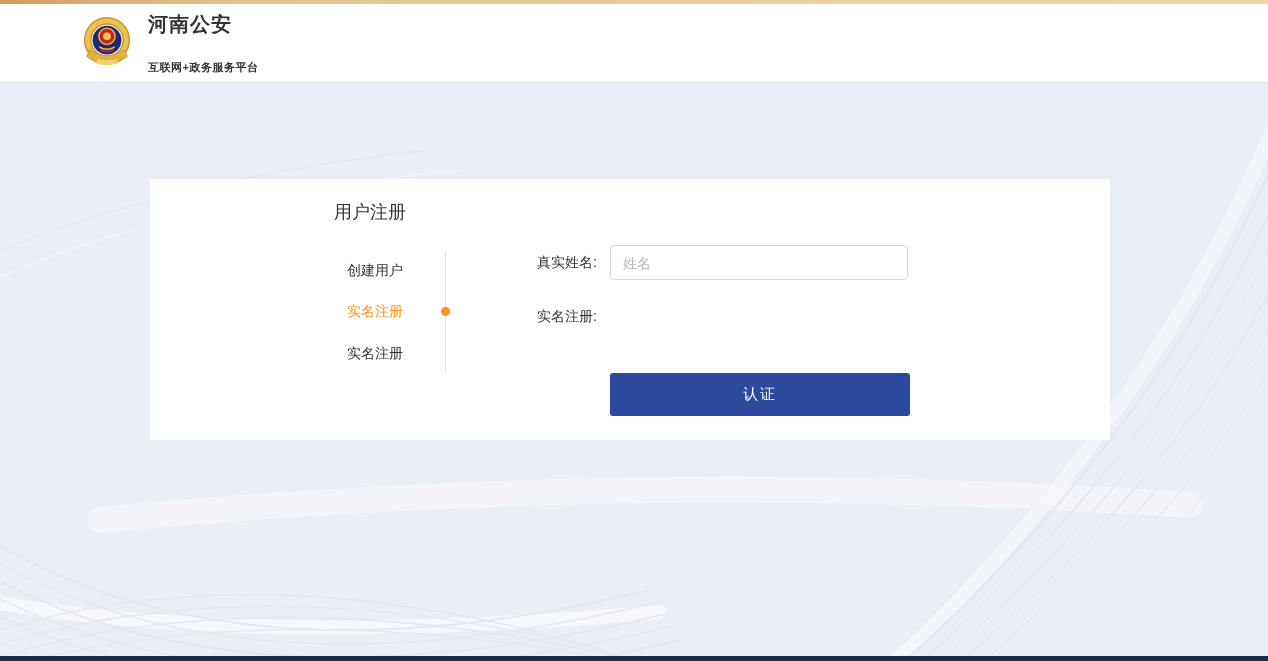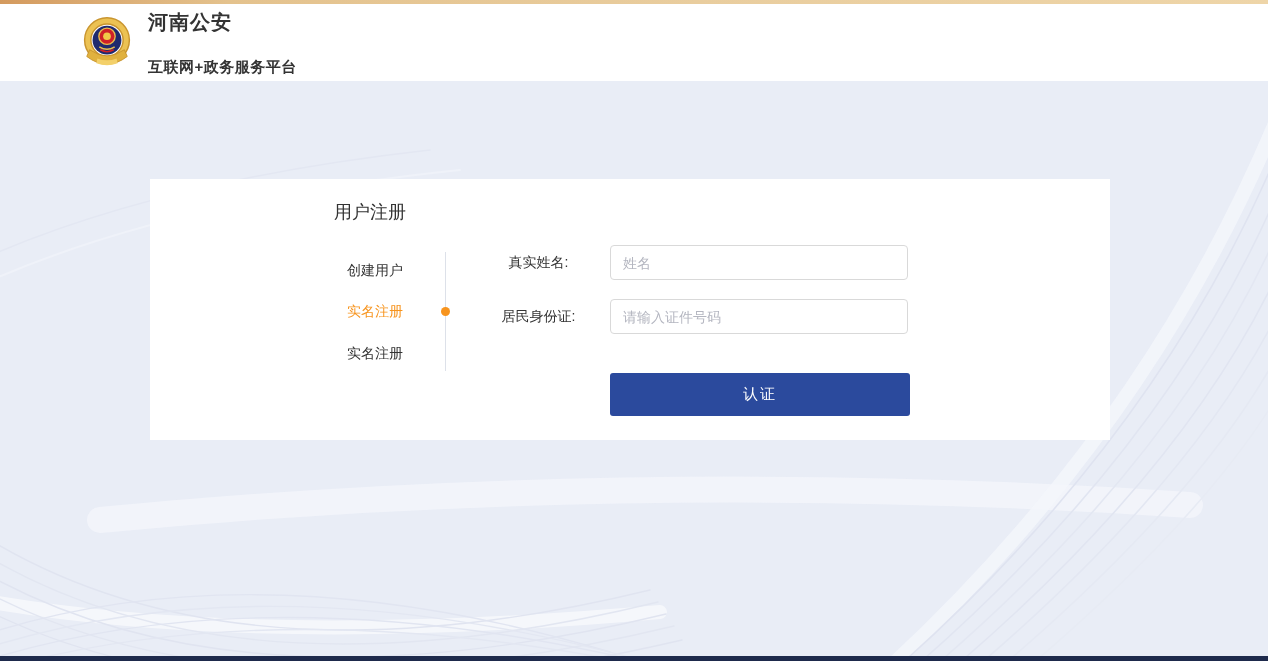--- a/index.html
+++ b/index.html
@@ -14,38 +14,38 @@
     background: linear-gradient(90deg, #d49a5e 0%, #e4c28d 18%, #e9cd9e 55%, #eed5a8 100%);
   }
   .header {
     position: absolute; left: 0; top: 4px; width: 1268px; height: 77px;
     background: #ffffff; z-index: 4;
     display: flex; align-items: center; padding-left: 81px;
   }
   .logo { width: 52px; height: 54px; margin-right: 15px; flex: 0 0 auto; }
   .titles { display: flex; flex-direction: column; }
   .site-title { font-size: 20px; font-weight: bold; color: #333333; letter-spacing: 1px; }
-  .site-subtitle { font-size: 15px; font-weight: bold; color: #333333; margin-top: 22px; letter-spacing: 0.5px; }
+  .site-subtitle { font-size: 11px; font-weight: bold; color: #333333; margin-top: 22px; letter-spacing: 0.5px; }
 
   .waves { position: absolute; left: 0; top: 81px; width: 1268px; height: 580px; z-index: 0; }
 
   .card {
     position: absolute; left: 150px; top: 179px; width: 960px; height: 261px;
     background: #ffffff; z-index: 2;
   }
   .card-title { position: absolute; left: 184px; top: 21px; font-size: 18px; color: #333333; }
 
   .step { position: absolute; left: 197px; font-size: 14px; color: #333333; }
   .step-1 { top: 83px; }
   .step-2 { top: 124px; color: #f7941e; }
   .step-3 { top: 166px; }
   .step-divider { position: absolute; left: 295px; top: 73px; width: 1px; height: 119px; background: #dde1e9; }
   .step-dot { position: absolute; left: 291px; top: 128px; width: 9px; height: 9px; border-radius: 50%; background: #f7941e; }
 
-  .field-label { position: absolute; width: 117px; text-align: center; font-size: 14px; color: #333333; }
+  .field-label { position: absolute; width: 117px; text-align: right; font-size: 14px; color: #333333; }
   .label-1 { left: 330px; top: 75px; }
   .label-2 { left: 330px; top: 129px; }
   .text-input {
     position: absolute; left: 460px; width: 298px; height: 35px;
     border: 1px solid #d9d9d9; border-radius: 4px; padding: 4px 12px;
     font-size: 14px; color: #333; background: #fff; outline: none;
     font-family: "Liberation Sans", "DejaVu Sans", sans-serif;
   }
   .text-input::placeholder { color: #b4b6c0; opacity: 1; }
   .input-1 { top: 66px; }
@@ -114,20 +114,19 @@
 
     <div class="step step-1">创建用户</div>
     <div class="step step-2">实名注册</div>
     <div class="step step-3">实名注册</div>
     <div class="step-divider"></div>
     <div class="step-dot"></div>
 
     <div class="field-label label-1">真实姓名:</div>
     <input class="text-input input-1" type="text" placeholder="姓名" style="">
 
-    <div class="field-label label-2">居民身份证:</div>
-    <input class="text-input input-2" type="text" placeholder="请输入证件号码" style="">
+    <div class="field-label label-2">实名注册:</div>
 
     <button class="auth-button">认证</button>
   </div>
 
   <div class="footer-bar"></div>
 </div>
 
 </body></html>

